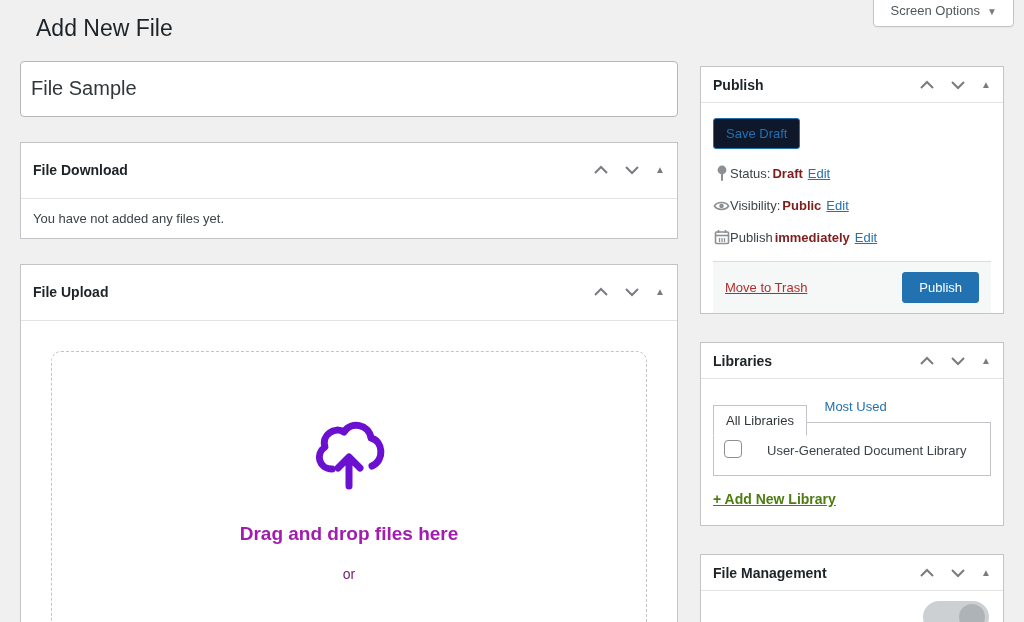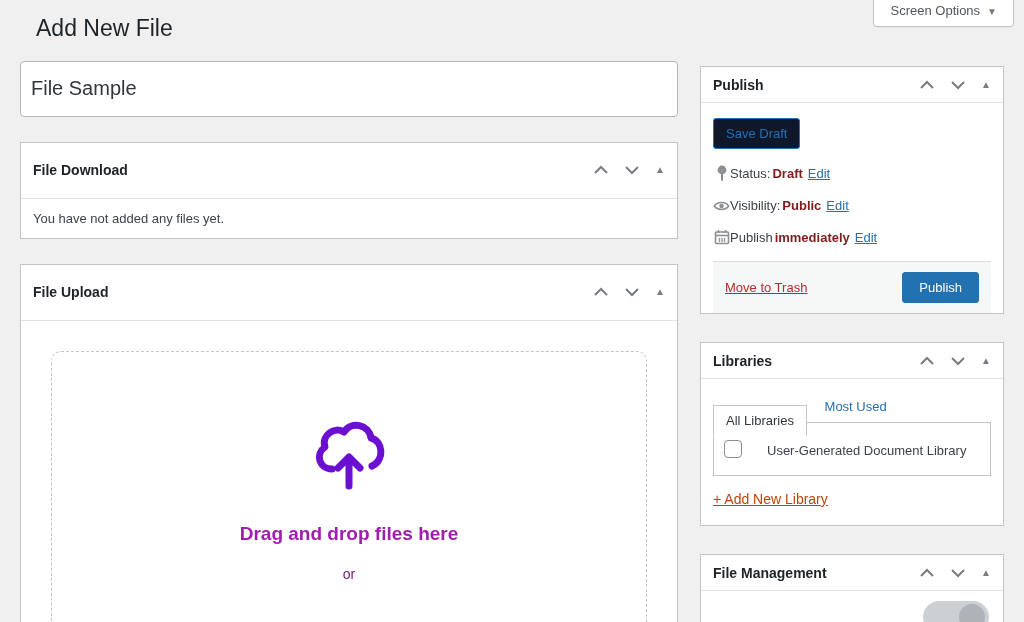--- a/index.html
+++ b/index.html
@@ -145,21 +145,21 @@
   .lib-panel { border: 1px solid #c3c4c7; background: #fff; padding: 17px 10px; position: relative; z-index: 1; }
   .lib-item { display: flex; align-items: flex-end; gap: 25px; color: #3c434a; }
   .lib-checkbox {
     appearance: none; -webkit-appearance: none;
     width: 18px; height: 18px; margin: 0;
     border: 1px solid #8c8f94; border-radius: 4px;
     background: #fff; cursor: pointer;
   }
   .add-lib {
     display: inline-block; margin-top: 15px;
-    color: #c2410c; font-size: 14px; font-weight: 400;
+    color: #4d7c0f; font-size: 14px; font-weight: 700;
     text-decoration: underline; cursor: pointer;
   }
 
   
   .fm-body { position: relative; height: 60px; }
   .toggle-switch {
     position: absolute; right: 14px; top: 10px;
     width: 66px; height: 32px; border-radius: 16px;
     background: #cdd0d2; cursor: pointer;
   }

